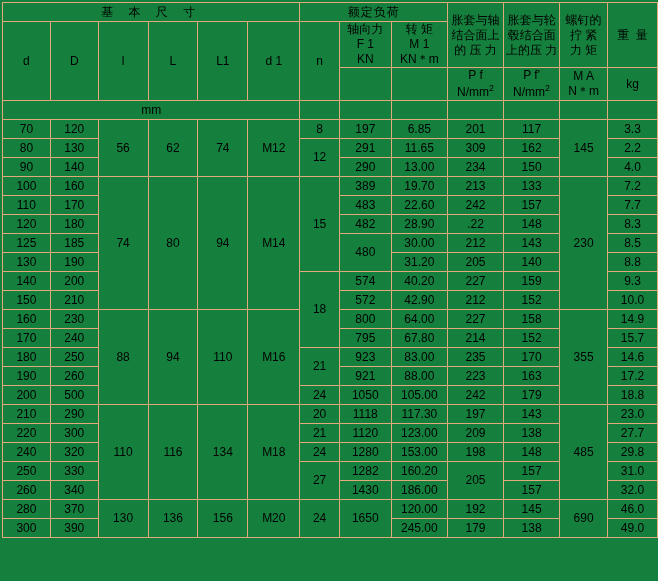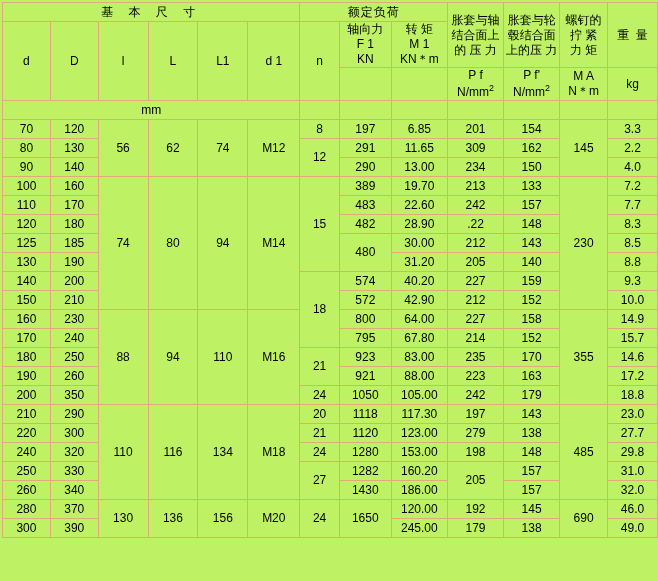--- a/index.html
+++ b/index.html
@@ -9,21 +9,21 @@
   }
   body {
     font-family: "Liberation Sans", sans-serif;
     font-size: 12px;
     color: #000000;
   }
   .sheet {
     width: 658px;
     height: 581px;
     position: relative;
-    background: #bef264;
+    background: #15803d;
     overflow: hidden;
   }
   table.spec {
     border-collapse: collapse;
     table-layout: fixed;
     width: 656px;
     margin: 2px 0 0 2px;
   }
   table.spec td {
     border: 1px solid #e2a97a;
@@ -129,21 +129,21 @@
     <td class="num">70</td>
     <td class="num">120</td>
     <td class="num" rowspan="3">56</td>
     <td class="num" rowspan="3">62</td>
     <td class="num" rowspan="3">74</td>
     <td class="num" rowspan="3">M12</td>
     <td class="num">8</td>
     <td class="num">197</td>
     <td class="num">6.85</td>
     <td class="num">201</td>
-    <td class="num">154</td>
+    <td class="num">117</td>
     <td class="num" rowspan="3">145</td>
     <td class="num">3.3</td>
   </tr>
 
   <tr>
     <td class="num">80</td>
     <td class="num">130</td>
     <td class="num" rowspan="2">12</td>
     <td class="num">291</td>
     <td class="num">11.65</td>
@@ -279,21 +279,21 @@
     <td class="num">260</td>
     <td class="num">921</td>
     <td class="num">88.00</td>
     <td class="num">223</td>
     <td class="num">163</td>
     <td class="num">17.2</td>
   </tr>
 
   <tr>
     <td class="num">200</td>
-    <td class="num">350</td>
+    <td class="num">500</td>
     <td class="num">24</td>
     <td class="num">1050</td>
     <td class="num">105.00</td>
     <td class="num">242</td>
     <td class="num">179</td>
     <td class="num">18.8</td>
   </tr>
 
   <tr>
     <td class="num">210</td>
@@ -310,21 +310,21 @@
     <td class="num" rowspan="5">485</td>
     <td class="num">23.0</td>
   </tr>
 
   <tr>
     <td class="num">220</td>
     <td class="num">300</td>
     <td class="num">21</td>
     <td class="num">1120</td>
     <td class="num">123.00</td>
-    <td class="num">279</td>
+    <td class="num">209</td>
     <td class="num">138</td>
     <td class="num">27.7</td>
   </tr>
 
   <tr>
     <td class="num">240</td>
     <td class="num">320</td>
     <td class="num">24</td>
     <td class="num">1280</td>
     <td class="num">153.00</td>

